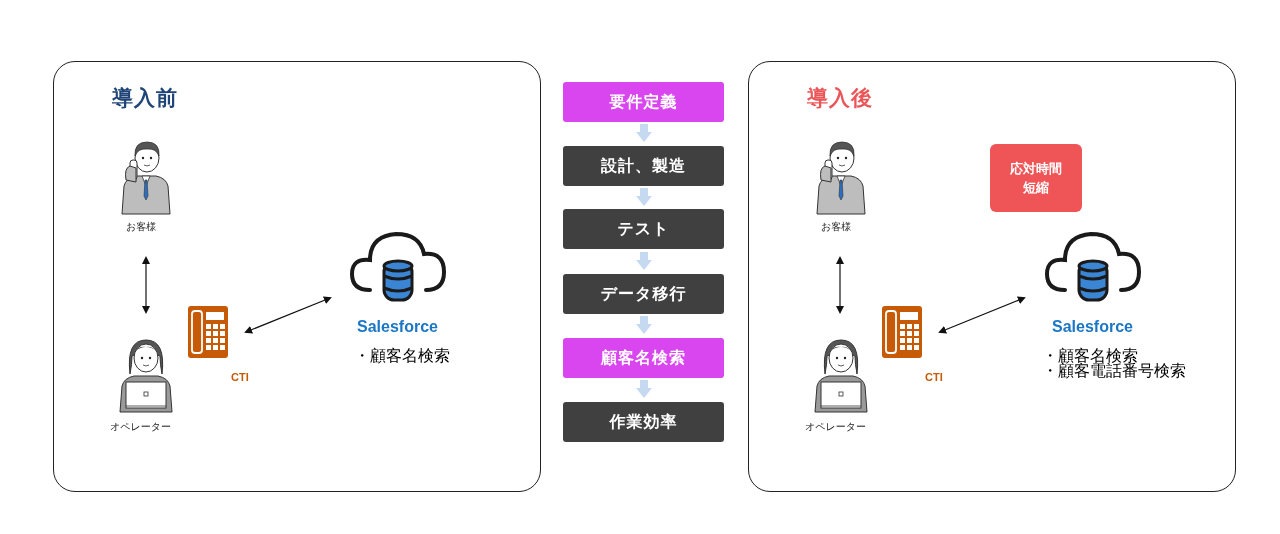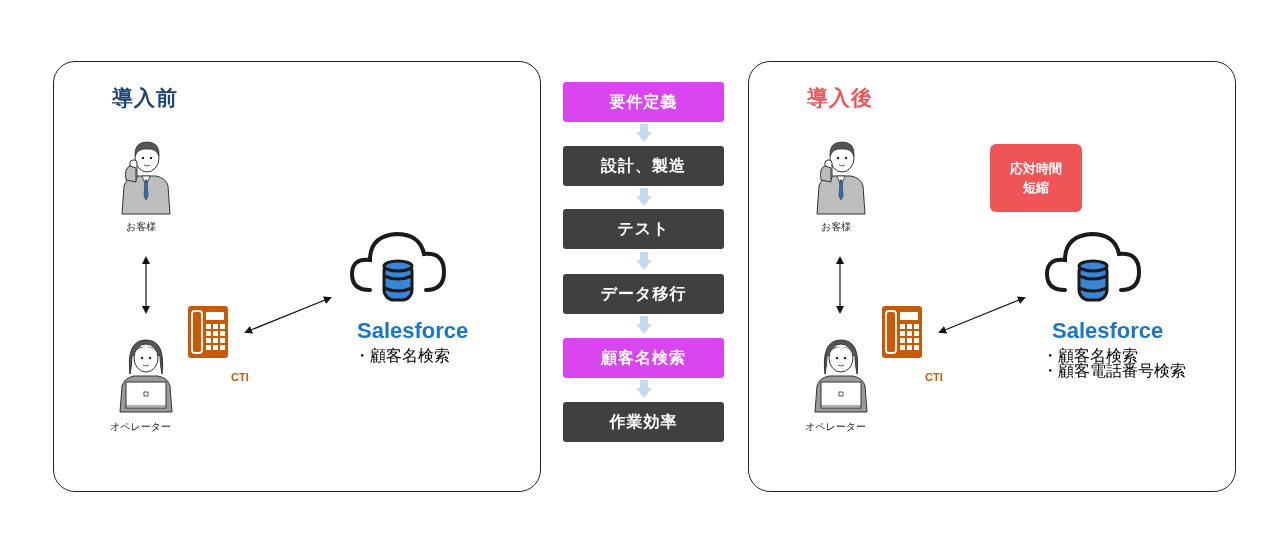--- a/index.html
+++ b/index.html
@@ -14,21 +14,21 @@
     #panel-before { left: 53px; }
     #panel-after { left: 748px; border-radius: 22px; }
     .panel-title {
       position: absolute; left: 58px; top: 22px; font-size: 21px; font-weight: bold; letter-spacing: 1px;
     }
     #panel-before .panel-title { color: #1f4478; }
     #panel-after .panel-title { color: #ea5658; }
     .fig { position: absolute; }
     .caption { position: absolute; font-size: 10px; font-weight: normal; color: #222; white-space: nowrap; }
     .cti-label { position: absolute; font-size: 11px; font-weight: bold; color: #c65a06; font-family: "Liberation Sans", sans-serif; margin-left: 32px; }
-    .sf-label { position: absolute; font-size: 22px; font-weight: bold; color: #1b77c6; font-family: "Liberation Sans", sans-serif; text-align: center; }
+    .sf-label { position: absolute; font-size: 16px; font-weight: bold; color: #1b77c6; font-family: "Liberation Sans", sans-serif; text-align: center; }
     .sf-items { position: absolute; list-style: none; font-size: 16px; font-weight: normal; color: #000000; line-height: 15px; }
     .sf-items li::before { content: "・"; }
     .arrow { position: absolute; overflow: visible; }
     .benefit {
       position: absolute; top: 82px; width: 92px; height: 68px; background: #ef5457; border-radius: 6px;
       color: #fff; font-size: 13px; font-weight: bold; text-align: center; line-height: 19px;
       display: flex; align-items: center; justify-content: center; white-space: pre-line;
     }
     .step {
       position: absolute; left: 563px; width: 161px; height: 40px; border-radius: 3px;

